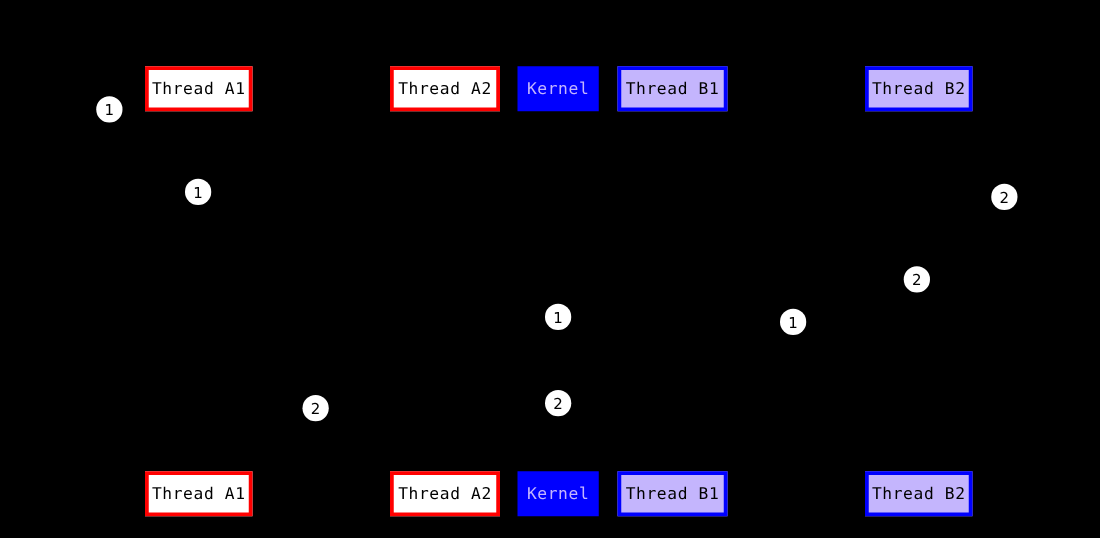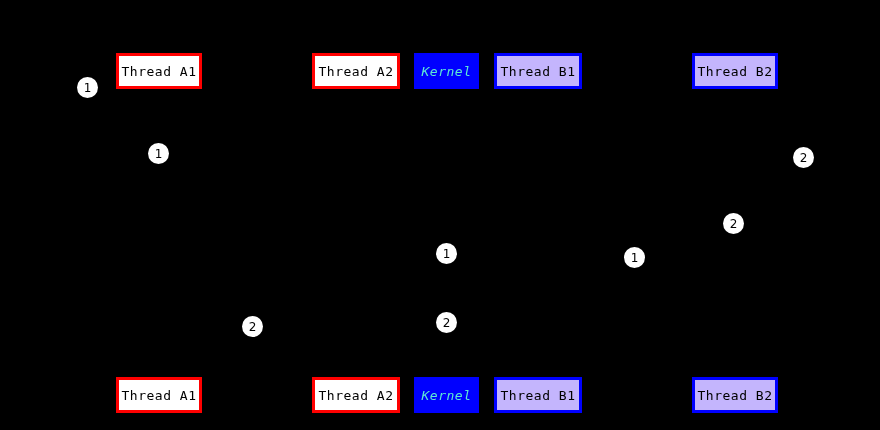--- a/index.html
+++ b/index.html
@@ -44,22 +44,21 @@
     color: #000000;
   }
   .node.blue {
     border: 3px solid #0000ff;
     background: #c4b5fd;
     color: #000000;
   }
   .node.filled {
     border: none;
     background: #0000ff;
-    color: #5eead4;
-    font-style: italic;
+    color: #c4b5fd;
   }
 
   
   .badge {
     position: absolute;
     width: 21px;
     height: 21px;
     border-radius: 50%;
     background: #ffffff;
     color: #000000;

